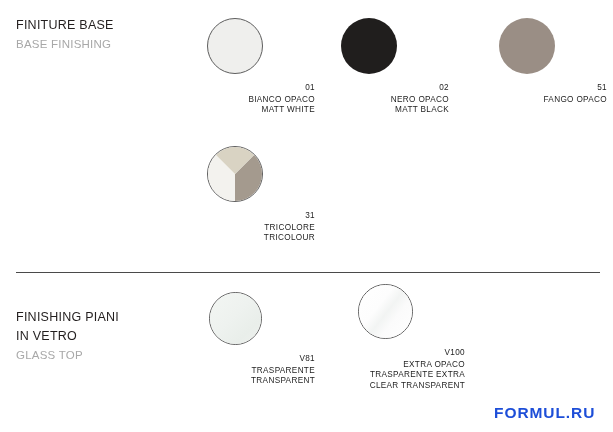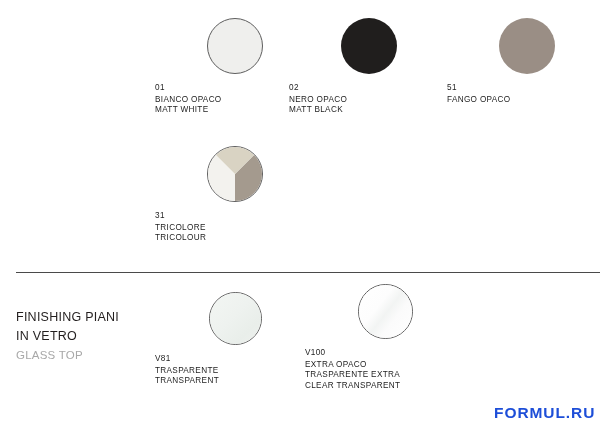--- a/index.html
+++ b/index.html
@@ -53,21 +53,21 @@
     top: 272px;
     width: 584px;
     height: 1px;
     background: #4a4a4a;
   }
 
   
   .swatch-item {
     position: absolute;
     width: 160px;
-    text-align: left;
+    text-align: right;
   }
   .swatch-circle {
     width: 56px;
     height: 56px;
     border-radius: 50%;
     margin: 0 auto;
     position: relative;
     overflow: hidden;
     box-sizing: border-box;
   }
@@ -153,20 +153,24 @@
     letter-spacing: 0.06em;
     color: #1d4ed8;
     white-space: nowrap;
   }
 </style>
 </head>
 <body>
 
 <div class="sheet">
 
+  <div class="section-head" id="head-base">
+    <span class="line primary">FINITURE BASE</span>
+    <span class="line secondary">BASE FINISHING</span>
+  </div>
 
   <div class="swatch-item" id="item-01">
     <div class="swatch-circle ring" style="background:#efefed;"></div>
     <div class="swatch-labels">
       <span class="code">01</span>
       <span class="l">BIANCO OPACO</span>
       <span class="l">MATT WHITE</span>
     </div>
   </div>
 

